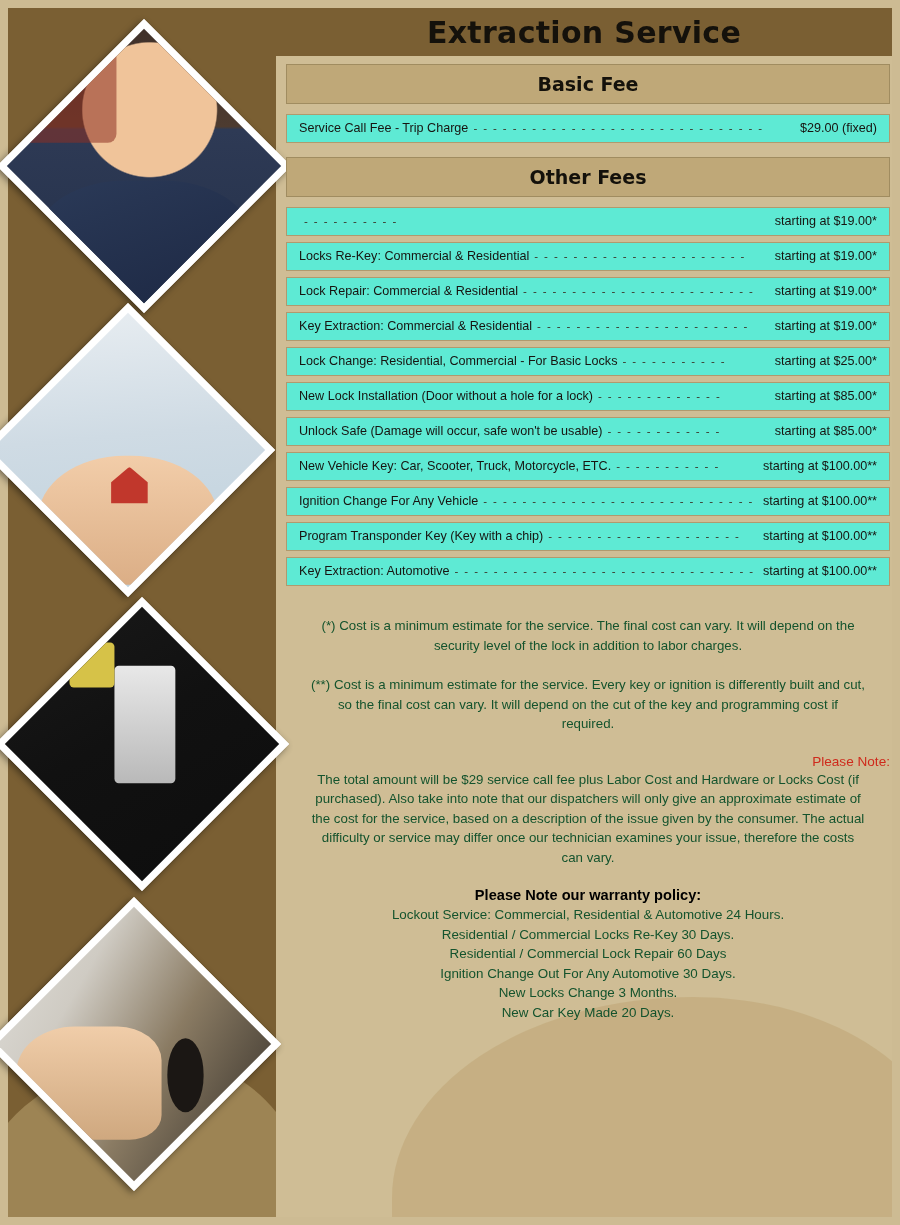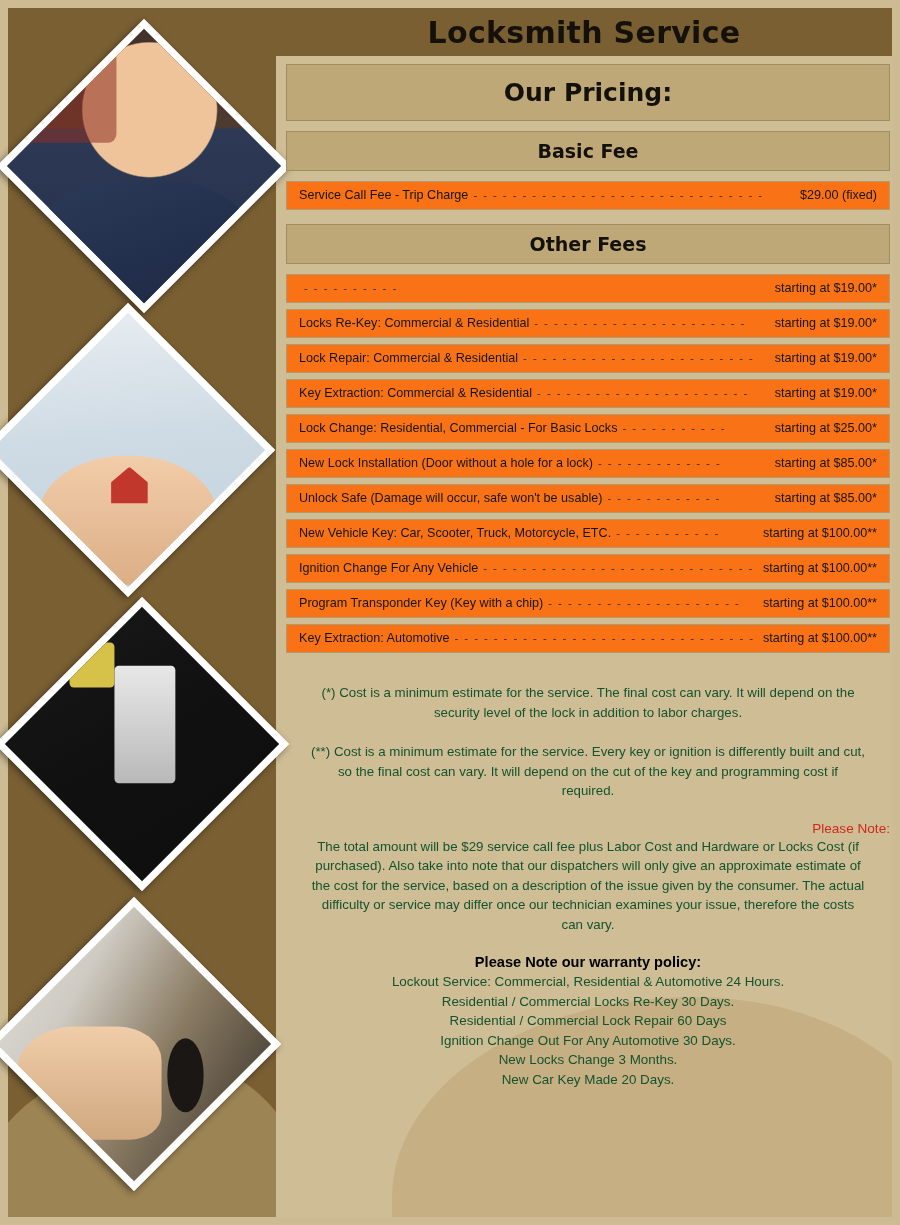--- a/index.html
+++ b/index.html
@@ -224,21 +224,21 @@
     padding: 13px 0;
   }
   .band.section {
     font-size: 19px;
     font-weight: bold;
     color: #14110b;
     padding: 8px 0;
   }
 
   .row {
-    background: #f97316;
+    background: #5eead4;
     border: 1px solid #b09a6e;
     margin-bottom: 6px;
     padding: 6px 12px 7px 12px;
     font-size: 12.6px;
     color: #171410;
     display: flex;
     align-items: baseline;
     white-space: nowrap;
     overflow: hidden;
   }
@@ -291,39 +291,38 @@
 
   <div class="left-col">
     <div class="swoosh"></div>
   </div>
 
   <div class="right-col">
     <div class="swoosh"></div>
   </div>
 
   <div class="title-bar">
-    <h1>Locksmith Service</h1>
+    <h1>Extraction Service</h1>
   </div>
 
   <div class="photo photo1">
     <div class="inner p1"></div>
   </div>
   <div class="photo photo2">
     <div class="inner p2"></div>
   </div>
   <div class="photo photo3">
     <div class="inner p3"></div>
   </div>
   <div class="photo photo4">
     <div class="inner p4"></div>
   </div>
 
   <div class="content">
 
-    <div class="band big">Our Pricing:</div>
 
     <div class="band section">Basic Fee</div>
 
     <div class="row">
       <span class="lbl">Service Call Fee - Trip Charge</span>
       <span class="dots">- - - - - - - - - - - - - - - - - - - - - - - - - - - - - -</span>
       <span class="val">$29.00 (fixed)</span>
     </div>
 
     <div class="band section" style="margin-top:14px;">Other Fees</div>

